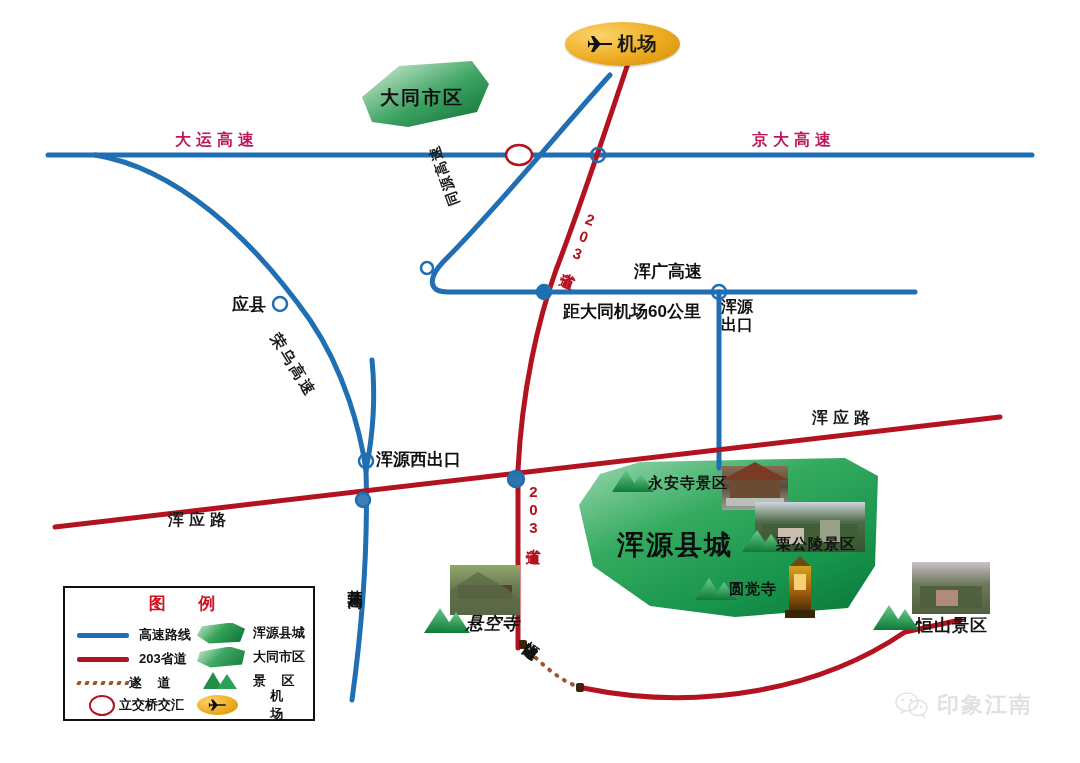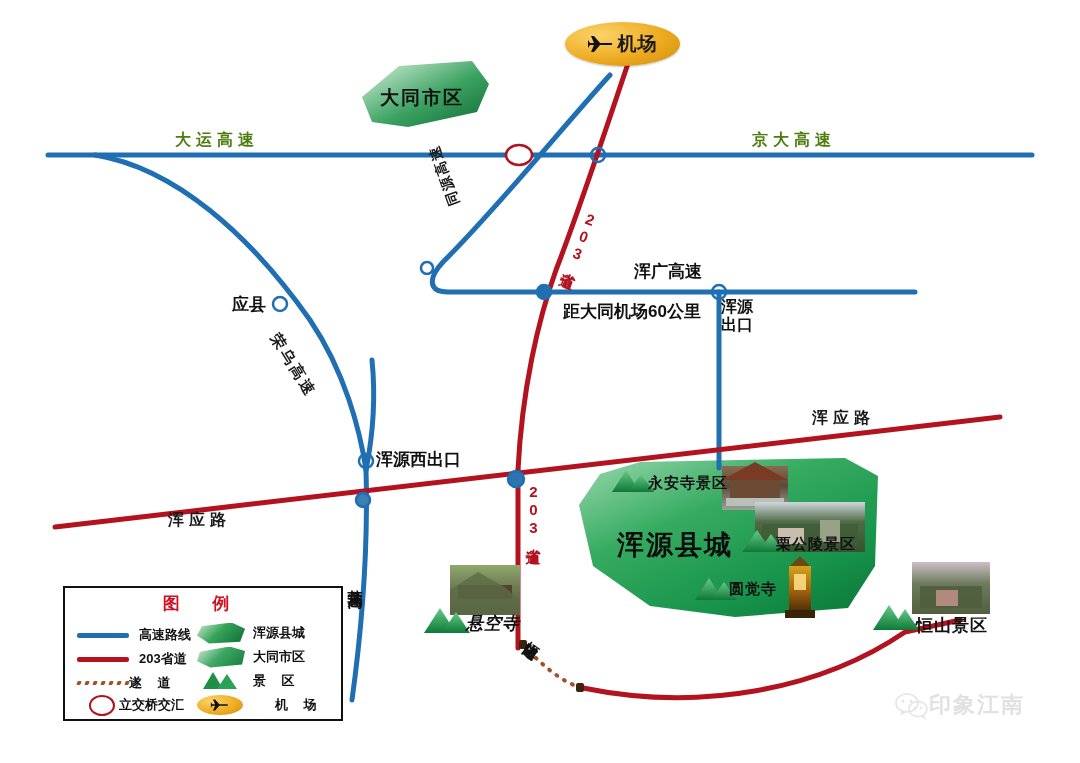--- a/index.html
+++ b/index.html
@@ -5,21 +5,21 @@
   html,body{margin:0;padding:0;}
   body{
     width:1080px;height:763px;background:#ffffff;
     font-family:"Liberation Sans","DejaVu Sans",sans-serif;
     overflow:hidden;position:relative;
   }
   #map-root{position:absolute;left:0;top:0;width:1080px;height:763px;padding-left:7px;}
   svg.layer{position:absolute;left:0;top:0;width:1080px;height:763px;}
   .lbl{position:absolute;white-space:nowrap;font-weight:bold;color:#111;
        font-family:"Liberation Sans","DejaVu Sans",sans-serif;}
-  .lbl-hwy{font-size:16px;letter-spacing:5px;color:#4d7c0f;}
+  .lbl-hwy{font-size:16px;letter-spacing:5px;color:#be185d;}
   .lbl-road{font-size:16px;letter-spacing:5px;color:#1a1a1a;}
   .lbl-sm{font-size:15px;color:#111;line-height:1.12;}
   .lbl-red{color:#b3121f;font-size:15px;font-weight:bold;}
   .lbl-city{font-size:27px;color:#0d0d0d;letter-spacing:2px;}
   .lbl-spot{font-size:15px;color:#111;letter-spacing:1px;}
   .rot-34{transform:rotate(34deg);transform-origin:left top;}
   .rot-58{transform:rotate(58deg);transform-origin:left top;}
   .rot-70{transform:rotate(70deg);transform-origin:left top;}
   .vert{writing-mode:vertical-rl;text-orientation:upright;letter-spacing:1px;}
 
@@ -32,21 +32,21 @@
     box-shadow:0 1px 2px rgba(0,0,0,.25);
   }
   #airport .ap-text{font-size:19px;font-weight:bold;color:#1a1a1a;letter-spacing:1px;}
 
   
   #datong-label{position:absolute;left:380px;top:85px;font-size:19px;font-weight:bold;
     color:#111;letter-spacing:2px;}
 
   
   #legend{
-    position:absolute;left:63px;top:586px;width:280px;height:135px;
+    position:absolute;left:63px;top:586px;width:252px;height:135px;
     border:2px solid #111;background:#fff;box-sizing:border-box;
   }
   #legend-title{position:absolute;left:0;right:0;top:4px;text-align:center;
      font-size:17px;font-weight:bold;color:#d01020;letter-spacing:14px;}
   .leg-row{position:absolute;height:22px;display:flex;align-items:center;}
   .leg-txt{font-size:13px;font-weight:bold;color:#111;}
   .leg-txt.sp{letter-spacing:6px;}
   .swatch-line{width:52px;height:5px;border-radius:2px;}
   .swatch-dot{width:52px;height:7px;display:flex;align-items:center;justify-content:space-between;}
   .swatch-dot i{display:block;width:4px;height:4px;background:#a0522d;border-radius:1px;transform:skewX(-20deg);}
@@ -55,21 +55,21 @@
      background:linear-gradient(135deg,#cfe9cf 0%,#35a35a 45%,#0d6b33 100%);
      clip-path:polygon(10% 18%,72% 0%,100% 30%,90% 92%,25% 100%,0% 62%);}
   .swatch-green2{width:48px;height:21px;
      background:linear-gradient(135deg,#d8ecd8 0%,#3fa864 45%,#157a3a 100%);
      clip-path:polygon(6% 25%,68% 0%,100% 22%,94% 86%,28% 100%,0% 70%);}
   .swatch-air{width:46px;height:20px;border-radius:50%;
      background:radial-gradient(ellipse at 32% 30%,#fbd36a 0%,#edab21 58%,#cf8b08 100%);
      display:flex;align-items:center;justify-content:center;}
 
   
-  #watermark{position:absolute;left:895px;top:690px;display:flex;align-items:flex-end;
+  #watermark{position:absolute;left:895px;top:690px;display:flex;align-items:center;gap:8px;
      opacity:.55;}
   #watermark .wm-text{font-size:22px;color:#c9c9c9;font-weight:bold;letter-spacing:2px;}
 </style>
 </head>
 <body>
 
 <div id="map-root">
 
   <svg class="layer" viewBox="0 0 1080 763">
     <defs>

